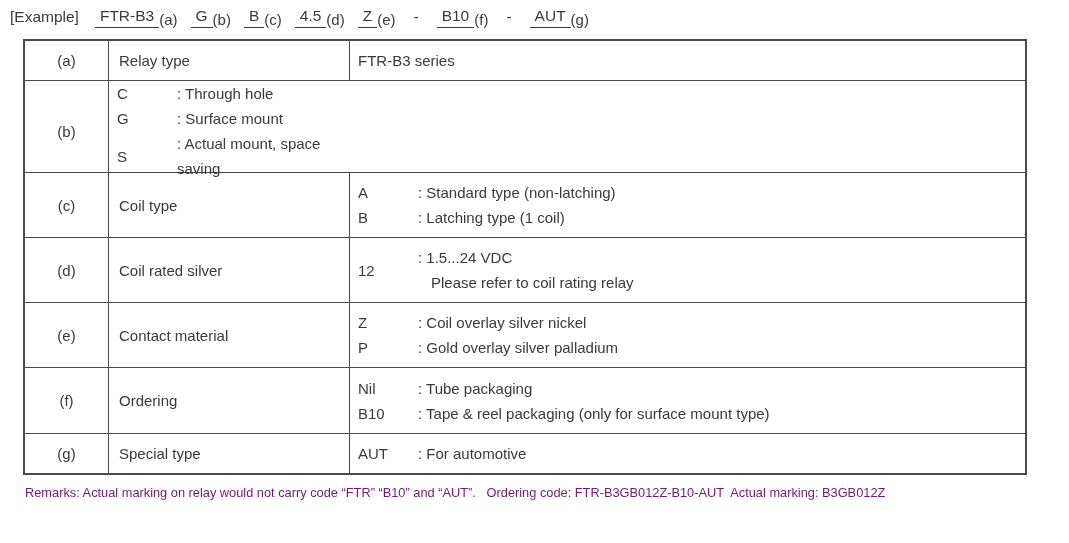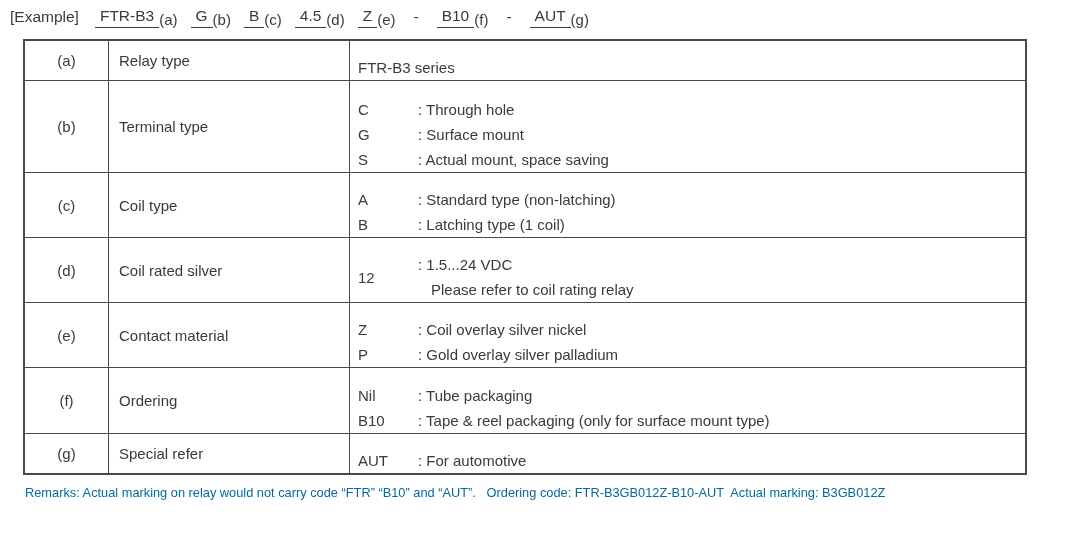--- a/index.html
+++ b/index.html
@@ -16,28 +16,28 @@
 
   
   .otable { width:1004px; margin:11px 0 0 23px; border:2px solid #4a4a4a; }
   .trow { display:grid; grid-template-columns:84px 241px 1fr; border-bottom:1px solid #4a4a4a; }
   .trow:last-child { border-bottom:none; }
   .r0 { height:40px; } .r1 { height:92px; } .r2 { height:65px; } .r3 { height:65px; }
   .r4 { height:65px; } .r5 { height:66px; } .r6 { height:39px; }
   .cell { font-size:15px; }
   .cell.key { border-right:1px solid #4a4a4a; display:flex; align-items:center; justify-content:center; }
   .cell.name { border-right:1px solid #4a4a4a; display:flex; align-items:center; padding-left:10px; }
-  .cell.val { display:flex; flex-direction:column; justify-content:flex-end; padding-left:8px; }
+  .cell.val { display:flex; flex-direction:column; justify-content:center; padding-left:8px; }
   .entry { display:flex; align-items:center; line-height:25px; }
   .entry .code { width:60px; flex:0 0 60px; }
   .entry .desc { flex:1; }
   .desc2 { padding-left:13px; line-height:25px; }
 
   
-  .remarks { margin:10px 0 0 25px; font-size:12.8px; white-space:pre; color:#0369a1; }
+  .remarks { margin:10px 0 0 25px; font-size:12.8px; white-space:pre; color:#701a75; }
 </style>
 </head>
 <body>
 
 <div class="example">
   <span class="ex-label">[Example]</span>
 
   <div class="part">
     <span class="code u">FTR-B3</span>
     <span class="sub">(a)</span>
@@ -83,21 +83,20 @@
     <div class="cell name">Relay type</div>
     <div class="cell val">
       <div class="entry">
         <span class="desc">FTR-B3 series</span>
       </div>
     </div>
   </div>
 
   <div class="trow r1">
     <div class="cell key">(b)</div>
-    <div class="cell name">Terminal type</div>
     <div class="cell val">
       <div class="entry">
         <span class="code">C</span>
         <span class="desc">: Through hole</span>
       </div>
       <div class="entry">
         <span class="code">G</span>
         <span class="desc">: Surface mount</span>
       </div>
       <div class="entry">
@@ -161,21 +160,21 @@
       </div>
       <div class="entry">
         <span class="code">B10</span>
         <span class="desc">: Tape &amp; reel packaging (only for surface mount type)</span>
       </div>
     </div>
   </div>
 
   <div class="trow r6">
     <div class="cell key">(g)</div>
-    <div class="cell name">Special refer</div>
+    <div class="cell name">Special type</div>
     <div class="cell val">
       <div class="entry">
         <span class="code">AUT</span>
         <span class="desc">: For automotive</span>
       </div>
     </div>
   </div>
 
 </div>
 

